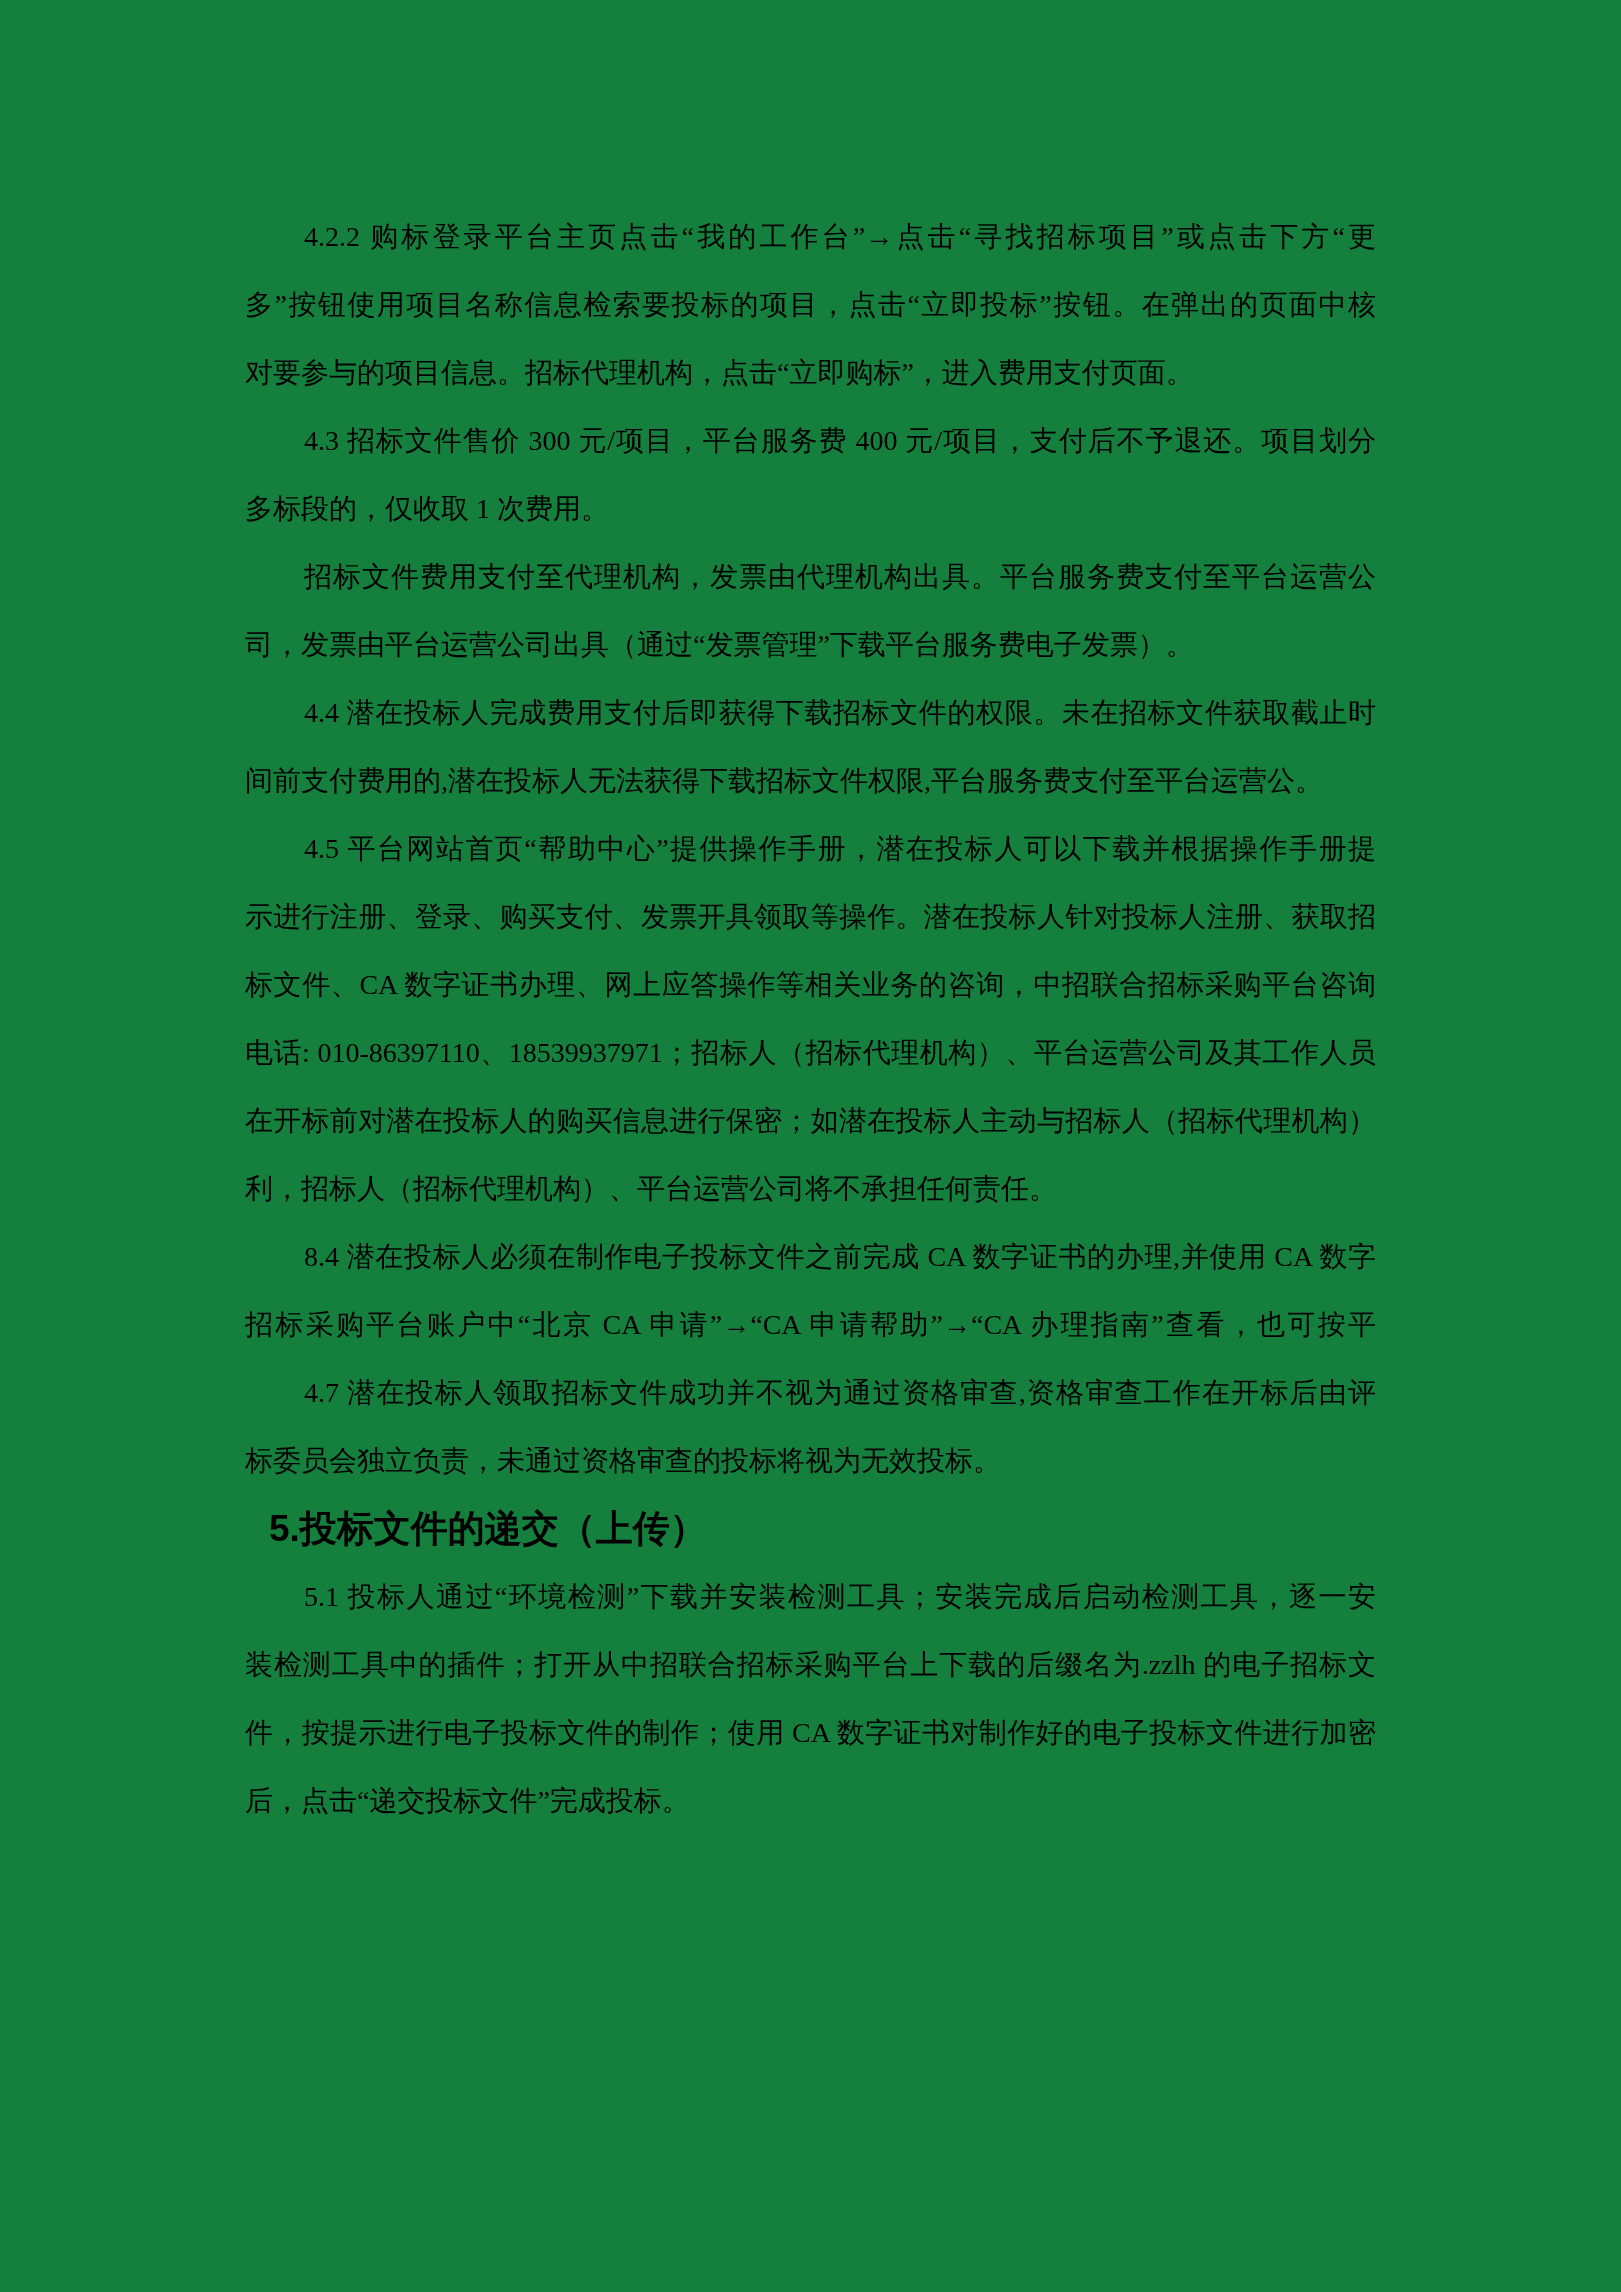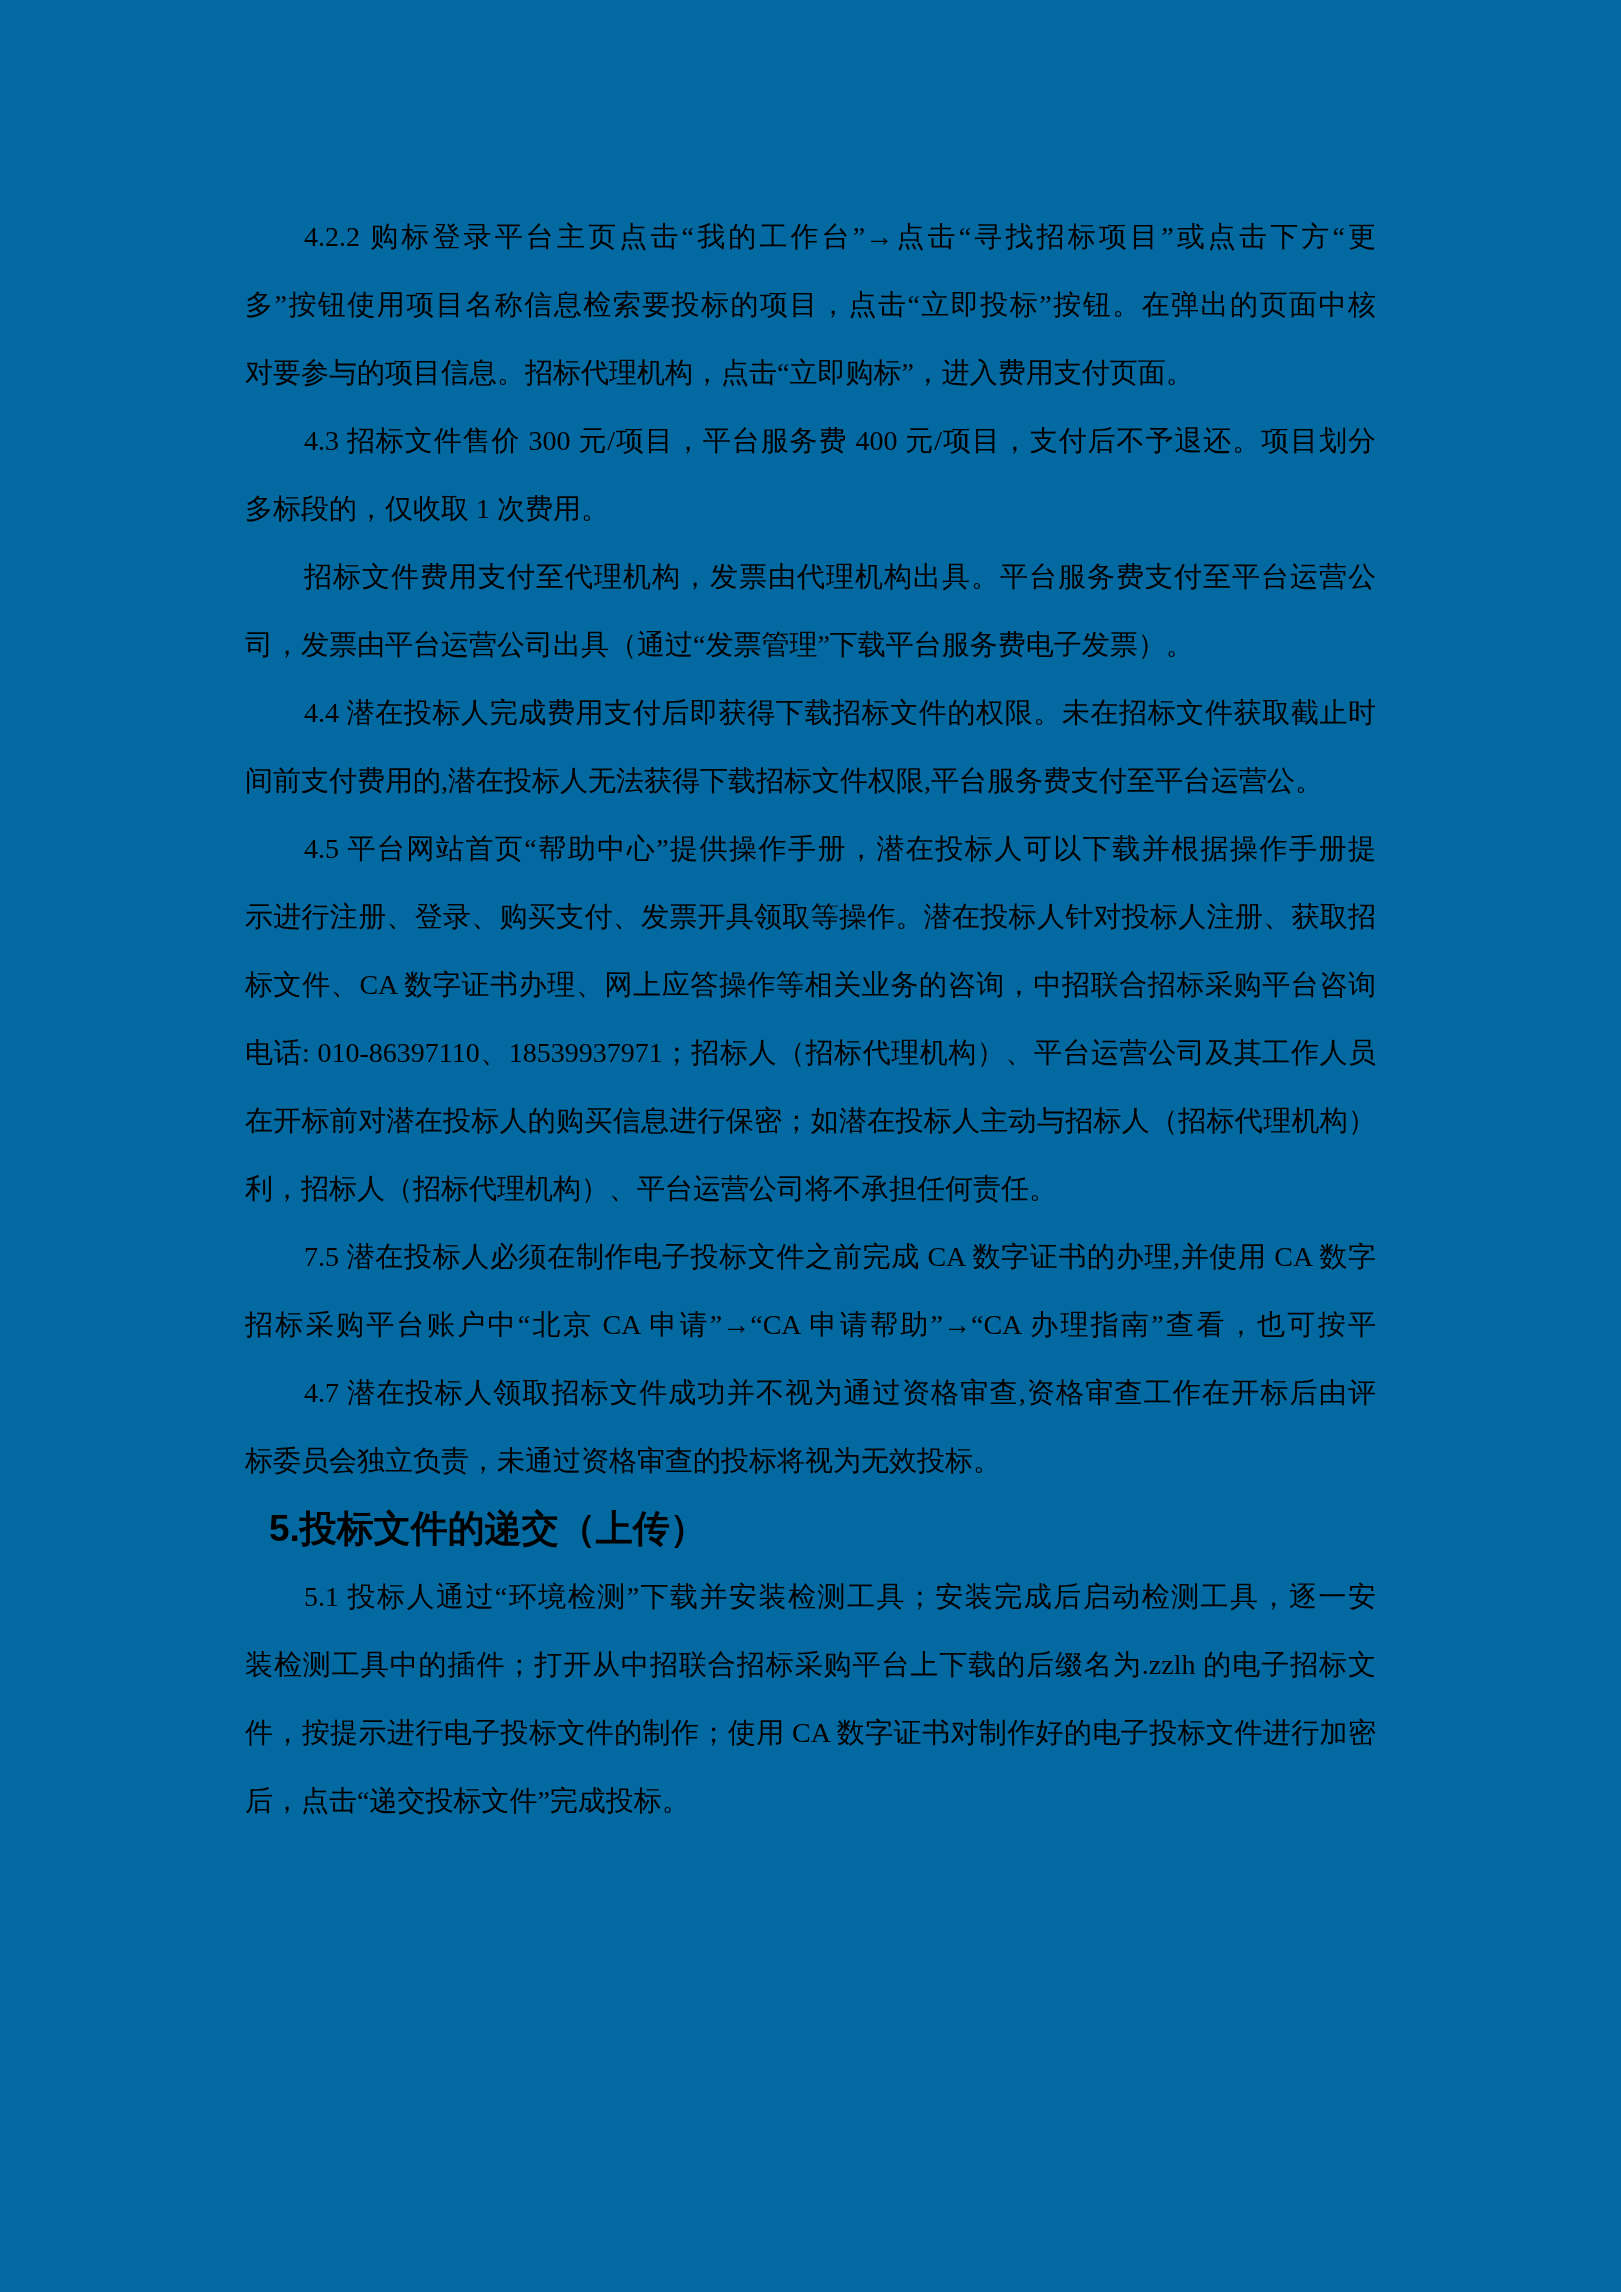--- a/index.html
+++ b/index.html
@@ -4,21 +4,21 @@
 <style>
   html, body {
     margin: 0;
     padding: 0;
     background: #ffffff;
   }
   .page {
     position: relative;
     width: 1621px;
     height: 2293px;
-    background: #0369a1;
+    background: #15803d;
     color: #000000;
     font-family: "Liberation Serif", "DejaVu Serif", serif;
     overflow: hidden;
   }
   .content {
     position: absolute;
     left: 245px;
     top: 203px;
     width: 1131px;
   }
@@ -71,21 +71,21 @@
       </div>
       <div>
         <div class="line indent">4.5 平台网站首页“帮助中心”提供操作手册，潜在投标人可以下载并根据操作手册提</div>
         <div class="line">示进行注册、登录、购买支付、发票开具领取等操作。潜在投标人针对投标人注册、获取招</div>
         <div class="line">标文件、CA 数字证书办理、网上应答操作等相关业务的咨询，中招联合招标采购平台咨询</div>
         <div class="line">电话: 010-86397110、18539937971；招标人（招标代理机构）、平台运营公司及其工作人员</div>
         <div class="line">在开标前对潜在投标人的购买信息进行保密；如潜在投标人主动与招标人（招标代理机构）</div>
         <div class="line end">利，招标人（招标代理机构）、平台运营公司将不承担任何责任。</div>
       </div>
       <div>
-        <div class="line indent">7.5 潜在投标人必须在制作电子投标文件之前完成 CA 数字证书的办理,并使用 CA 数字</div>
+        <div class="line indent">8.4 潜在投标人必须在制作电子投标文件之前完成 CA 数字证书的办理,并使用 CA 数字</div>
         <div class="line">招标采购平台账户中“北京 CA 申请”→“CA 申请帮助”→“CA 办理指南”查看，也可按平</div>
       </div>
       <div>
         <div class="line indent">4.7 潜在投标人领取招标文件成功并不视为通过资格审查,资格审查工作在开标后由评</div>
         <div class="line end">标委员会独立负责，未通过资格审查的投标将视为无效投标。</div>
       </div>
       <div>
         <div class="line heading end">5.投标文件的递交（上传）</div>
       </div>
       <div>

